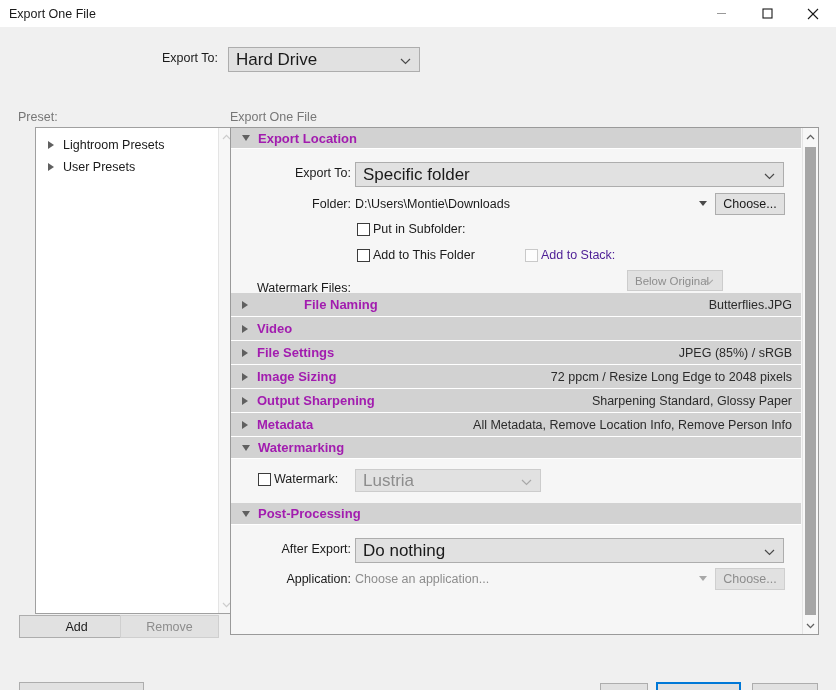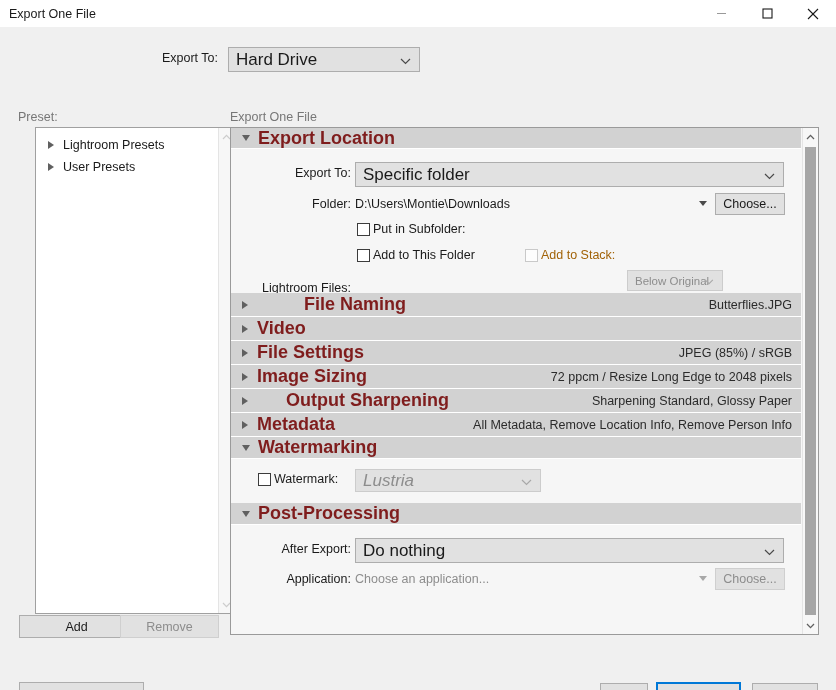--- a/index.html
+++ b/index.html
@@ -107,31 +107,31 @@
     background: #f6f6f6; border: 1px solid #9a9a9a; overflow: hidden;
   }
   .sectionsWrap { position: absolute; left: 0; top: 0; right: 17px; bottom: 0; }
 
   .sectionHeader {
     background: #d2d2d2; height: 21px; display: flex; align-items: center;
     border-bottom: 1px solid #ffffff; cursor: default; position: relative;
   }
   .sectionHeader .tri { margin-left: 11px; }
   .sectionHeader .name {
-    font-weight: bold; font-size: 18px; color: #7f1d1d;
+    font-weight: bold; font-size: 13px; color: #a21caf;
   }
   .sectionHeader .summary {
     position: absolute; right: 9px; font-size: 12.5px; color: #2b2b2b; font-weight: normal;
   }
   .sectionBody { background: #f6f6f6; position: relative; }
 
   .flabel {
     position: absolute; text-align: right; font-size: 12.5px; color: #1a1a1a;
   }
-  .flabel.dim { color: #a16207; }
+  .flabel.dim { color: #4c1d95; }
   .fvalue { position: absolute; font-size: 12.5px; color: #1a1a1a; }
   .fvalue.dim { color: #8d8d8d; }
 
   .textinput {
     position: absolute; background: #ffffff; border: 1px solid #9a9a9a;
     height: 21px; display: flex; align-items: center; padding-left: 5px;
     font-size: 12.5px; color: #1a1a1a;
   }
 
   .cb {
@@ -256,21 +256,21 @@
         <div class="flabel dim" style="left:310px; top:99px; width:110px; text-align:left;">Add to Stack:</div>
         <div class="combo disabled" style="left:396px; top:96px; width:96px; height:21px; font-size:11.5px;">
           <span>Below Original</span>
           <span class="chev">
             <svg width="10" height="6" viewBox="0 0 11 7">
                 <path d="M1 1 L5.5 5.5 L10 1" fill="none" stroke="#a8a8a8" stroke-width="1.2"></path>
               </svg>
           </span>
         </div>
 
-        <div class="flabel" style="left:10px; top:132px; width:110px;">Lightroom Files:</div>
+        <div class="flabel" style="left:10px; top:132px; width:110px;">Watermark Files:</div>
         <div class="combo" style="left:124px; top:128px; width:221px;">
           <span>Ask what to do</span>
           <span class="chev">
             <svg width="11" height="7" viewBox="0 0 11 7">
                 <path d="M1 1 L5.5 5.5 L10 1" fill="none" stroke="#4a4a4a" stroke-width="1.2"></path>
               </svg>
           </span>
         </div>
       </div>
 
@@ -287,39 +287,39 @@
       <div class="sectionHeader" style="height:24px;">
         <span class="tri triangle-right"></span>
         <span class="name">File Settings</span>
         <span class="summary">JPEG (85%) / sRGB</span>
       </div>
       <div class="sectionHeader" style="height:24px;">
         <span class="tri triangle-right"></span>
         <span class="name">Image Sizing</span>
         <span class="summary">72 ppcm / Resize Long Edge to 2048 pixels</span>
       </div>
-      <div class="sectionHeader" style="height:24px;gap:29px;">
+      <div class="sectionHeader" style="height:24px;">
         <span class="tri triangle-right"></span>
         <span class="name">Output Sharpening</span>
         <span class="summary">Sharpening Standard, Glossy Paper</span>
       </div>
       <div class="sectionHeader" style="height:24px;">
         <span class="tri triangle-right"></span>
         <span class="name">Metadata</span>
         <span class="summary">All Metadata, Remove Location Info, Remove Person Info</span>
       </div>
 
       <div class="sectionHeader" style="height:22px;">
         <span class="tri triangle-down"></span>
         <span class="name">Watermarking</span>
       </div>
       <div class="sectionBody" style="height:44px;">
         <div class="cb" style="left:27px; top:14px;"></div>
         <div class="flabel" style="left:43px; top:13px; width:90px; text-align:left;">Watermark:</div>
-        <div class="combo disabled" style="left:124px; top:10px; width:186px; height:23px;font-style:italic;">
+        <div class="combo disabled" style="left:124px; top:10px; width:186px; height:23px;">
           <span>Lustria</span>
           <span class="chev">
             <svg width="11" height="7" viewBox="0 0 11 7">
                 <path d="M1 1 L5.5 5.5 L10 1" fill="none" stroke="#a8a8a8" stroke-width="1.2"></path>
               </svg>
           </span>
         </div>
       </div>
 
       <div class="sectionHeader" style="height:22px;">

